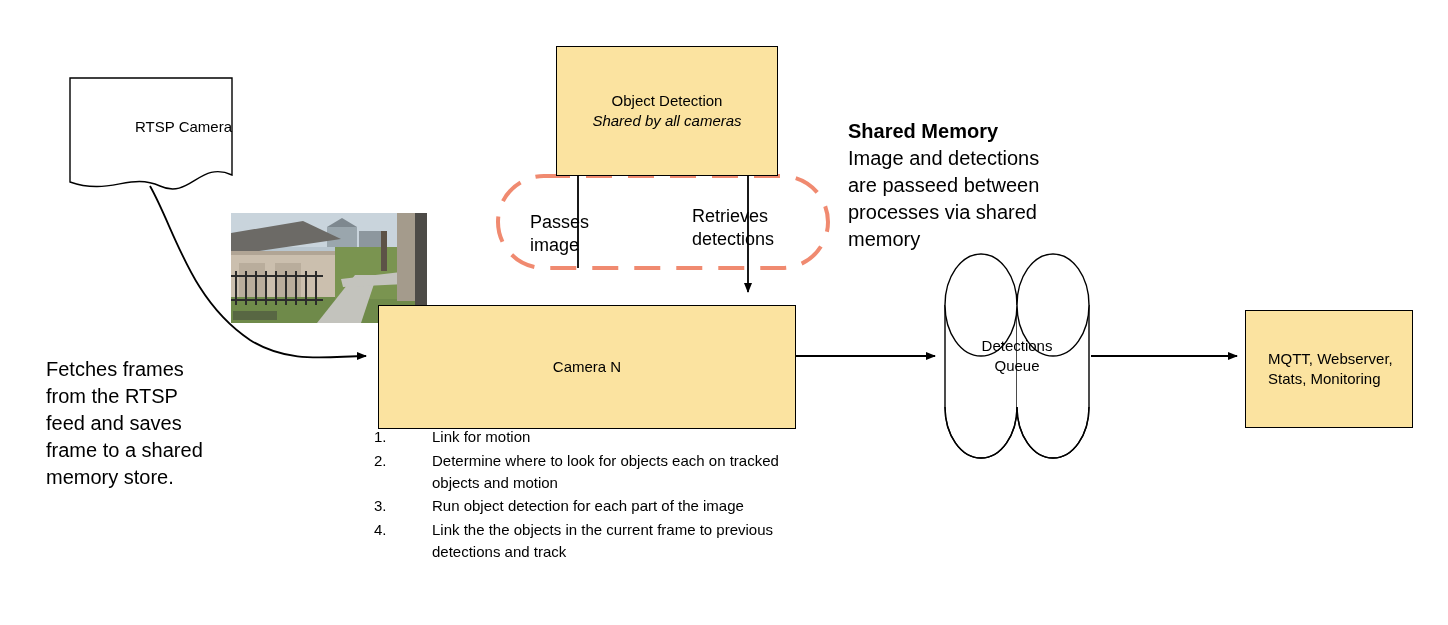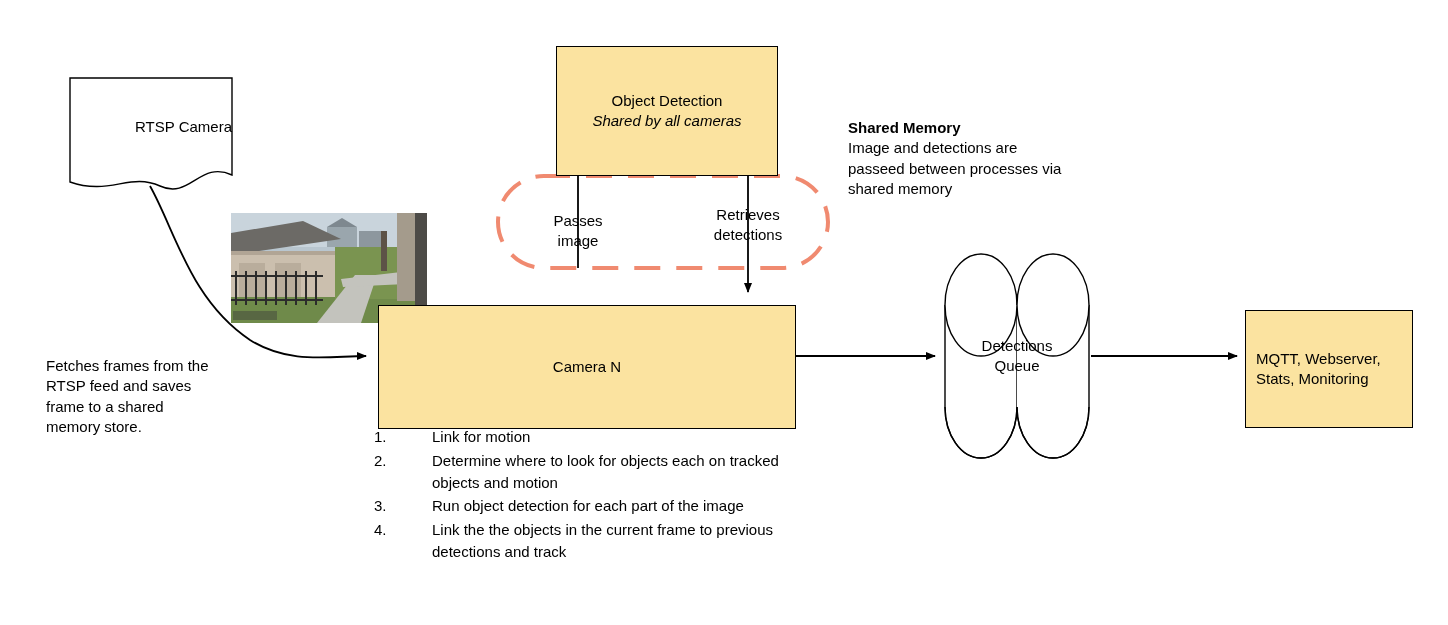--- a/index.html
+++ b/index.html
@@ -38,21 +38,21 @@
     font-style: italic;
   }
   .doc-label {
     position: absolute;
     font-size: 15px;
     text-align: right;
     width: 100%;
   }
   .note {
     position: absolute;
-    font-size: 15px;
+    font-size: 20px;
     line-height: 1.35;
   }
   .note .bold {
     font-weight: bold;
   }
   .camera-img {
     position: absolute;
     border: 0;
     overflow: hidden;
   }
@@ -74,23 +74,22 @@
   }
   .steps td {
     vertical-align: top;
     padding: 0 0 2px 0;
   }
   .steps td.num {
     width: 58px;
   }
   .label-text {
     position: absolute;
-    font-size: 15px;
+    font-size: 18px;
     line-height: 1.3;
-    text-align: center;
   }
   .cyl-label {
     position: absolute;
     width: 100%;
     text-align: center;
     font-size: 15px;
     line-height: 1.3;
   }
 </style>
 </head>
@@ -230,19 +229,19 @@
     </table>
   </div>
 
   <div class="node" style="left:945px; top:336px; width:144px;">
     <div class="cyl-label">Detections</div>
     <div class="cyl-label" style="top:20px;">Queue</div>
   </div>
 
 
   <div class="node box" style="left:1245px; top:297px; width:168px; height:118px;">
-    <div style="width:100%; text-align:left; padding-left:10px; box-sizing:border-box;">
+    <div style="width:100%; text-align:left; padding-left:22px; box-sizing:border-box;">
       <div>MQTT, Webserver,</div>
       <div>Stats, Monitoring</div>
     </div>
   </div>
 
 </div>
 
 </body></html>

